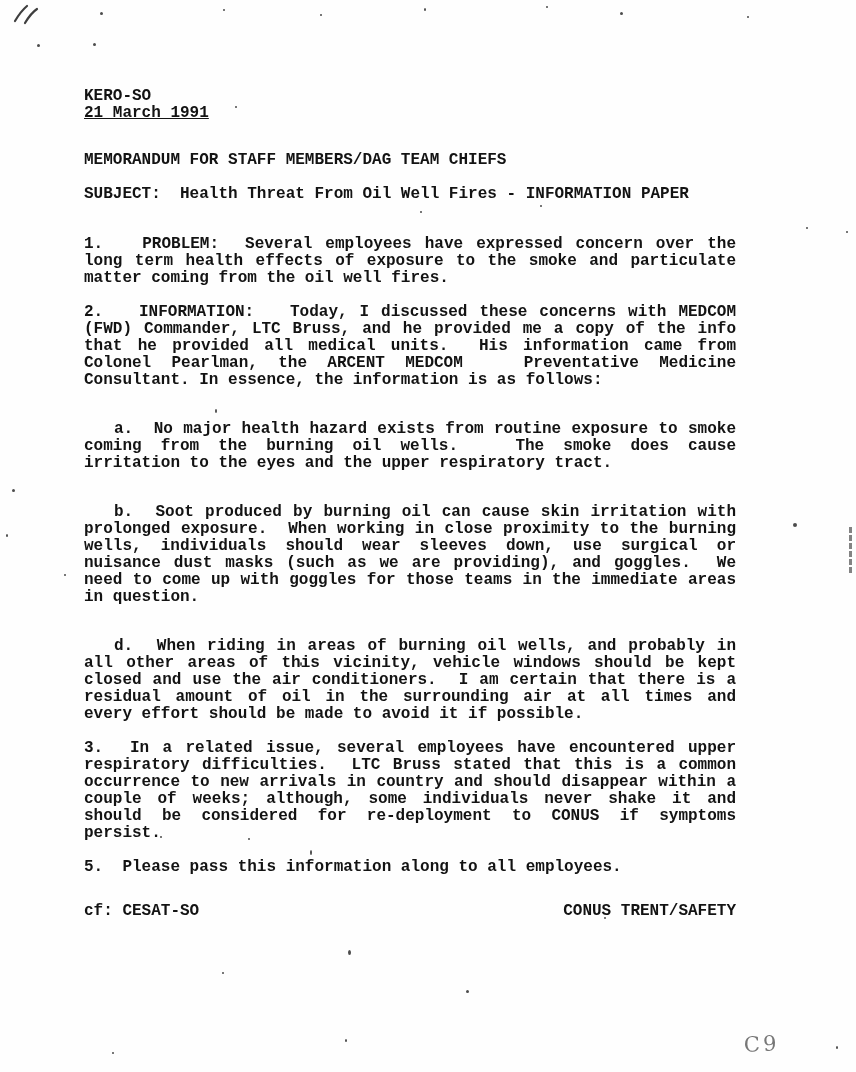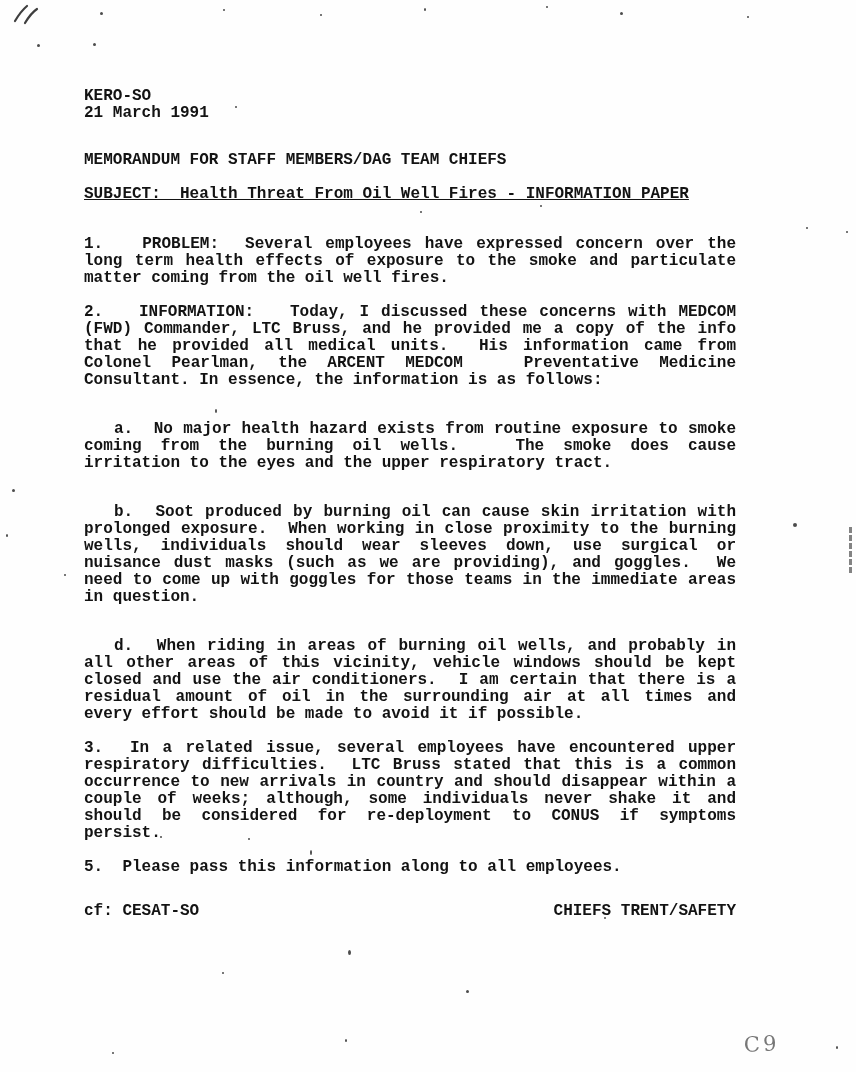--- a/index.html
+++ b/index.html
@@ -25,23 +25,23 @@
     left: 84px;
     top: 88px;
     width: 652px;
   }
   .header-row {
     display: flex;
     justify-content: space-between;
     margin: 0 0 30px 0;
     flex-direction: column;
   }
-  .header-row .date { margin-right: 28px; }
+  .header-row .date { margin-right: 28px; text-decoration: underline; }
   .memo-for { margin: 0 0 17px 0; white-space: nowrap; }
-  .subject  { margin: 0 0 33px 0; white-space: nowrap; text-decoration: underline; }
+  .subject  { margin: 0 0 33px 0; white-space: nowrap; }
   .para {
     margin: 0 0 17px 0;
     text-align: justify;
   }
   .para.indent { text-indent: 30px; margin-top: 32px; }
   .footer-row {
     display: flex;
     justify-content: space-between;
     margin-top: 27px;
   }
@@ -105,21 +105,21 @@
     <p class="para">1.&nbsp;&nbsp; PROBLEM:&nbsp; Several employees have expressed concern over the long term health effects of exposure to the smoke and particulate matter coming from the oil well fires.</p>
     <p class="para">2.&nbsp;&nbsp; INFORMATION:&nbsp;&nbsp; Today, I discussed these concerns with MEDCOM (FWD) Commander, LTC Bruss, and he provided me a copy of the info that he provided all medical units.&nbsp; His information came from Colonel Pearlman, the ARCENT MEDCOM&nbsp;&nbsp; Preventative Medicine Consultant. In essence, the information is as follows:</p>
     <p class="para indent">a.&nbsp; No major health hazard exists from routine exposure to smoke coming from the burning oil wells.&nbsp;&nbsp; The smoke does cause irritation to the eyes and the upper respiratory tract.</p>
     <p class="para indent">b.&nbsp; Soot produced by burning oil can cause skin irritation with prolonged exposure.&nbsp; When working in close proximity to the burning wells, individuals should wear sleeves down, use surgical or nuisance dust masks (such as we are providing), and goggles.&nbsp; We need to come up with goggles for those teams in the immediate areas in question.</p>
     <p class="para indent">d.&nbsp; When riding in areas of burning oil wells, and probably in all other areas of this vicinity, vehicle windows should be kept closed and use the air conditioners.&nbsp; I am certain that there is a residual amount of oil in the surrounding air at all times and every effort should be made to avoid it if possible.</p>
     <p class="para">3.&nbsp; In a related issue, several employees have encountered upper respiratory difficulties.&nbsp; LTC Bruss stated that this is a common occurrence to new arrivals in country and should disappear within a couple of weeks; although, some individuals never shake it and should be considered for re-deployment to CONUS if symptoms persist.</p>
     <p class="para">5.&nbsp; Please pass this information along to all employees.</p>
 
     <div class="footer-row">
       <span>cf: CESAT-SO</span>
-      <span>CHIEFS TRENT/SAFETY</span>
+      <span>CONUS TRENT/SAFETY</span>
     </div>
 
   </div>
 
   <div class="page-mark">C9</div>
 
   <div class="margin-dashes"></div>
 
   <div class="speck" style="left:100px;top:12px;width:3px;height:3px"></div>
   <div class="speck" style="left:223px;top:9px;width:2px;height:2px"></div>

